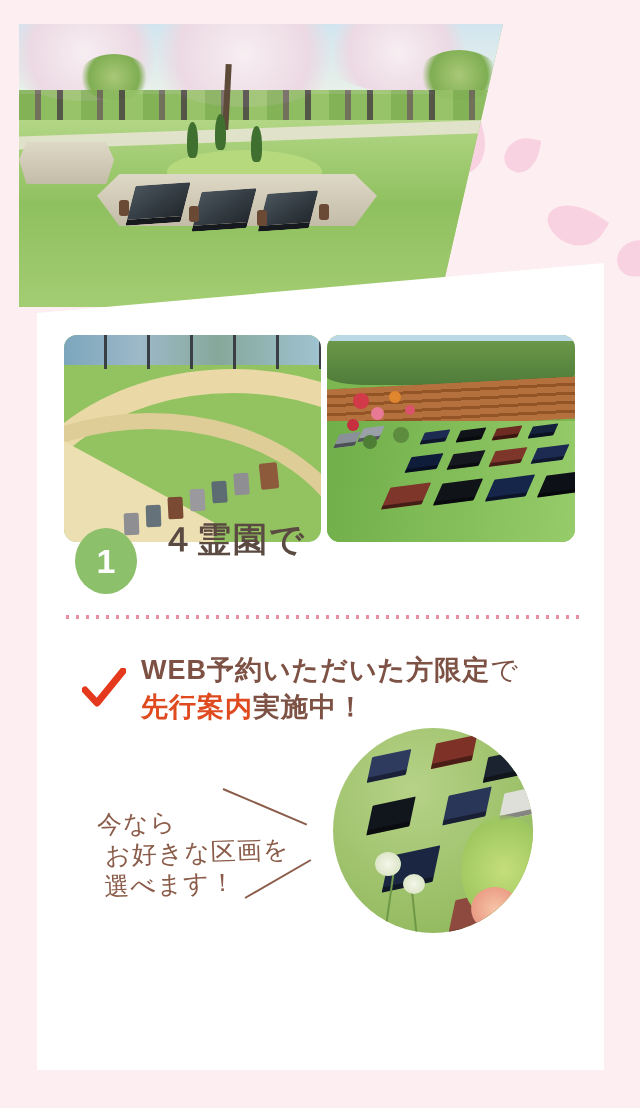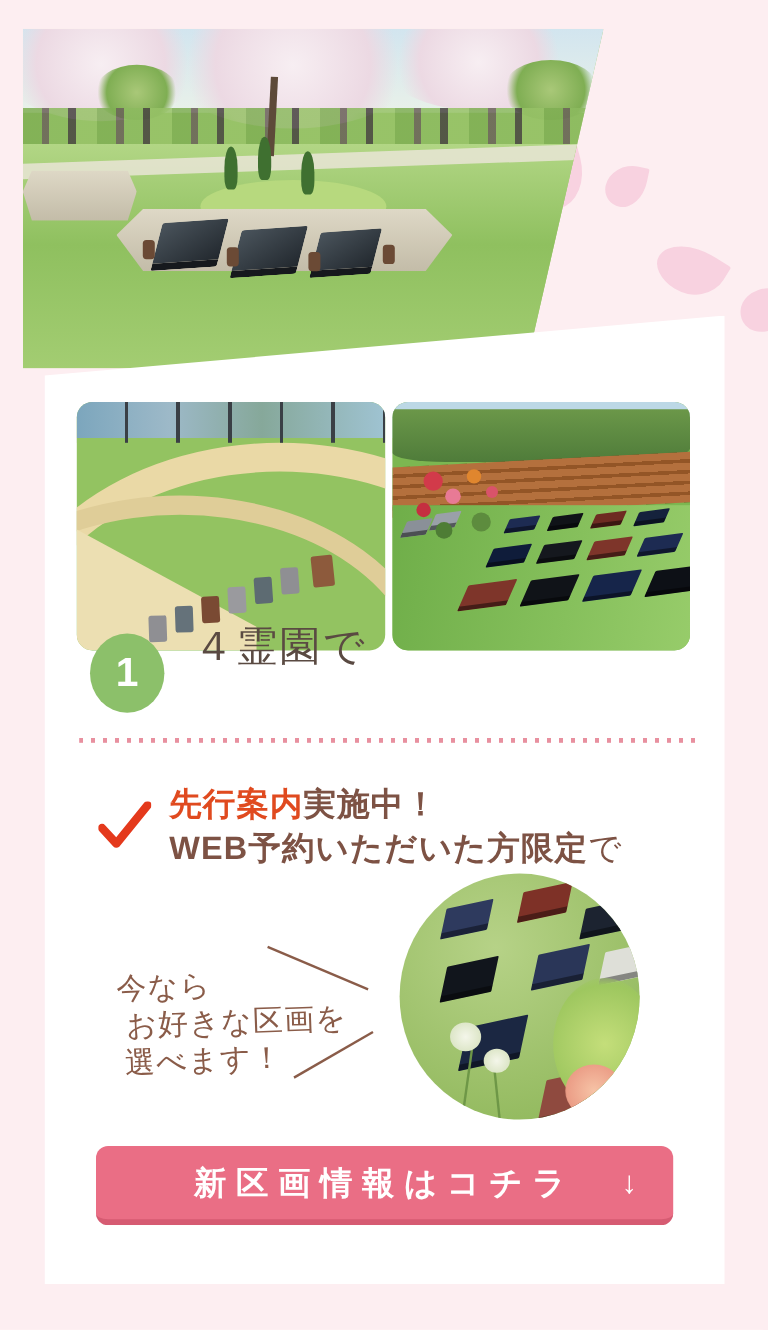--- a/index.html
+++ b/index.html
@@ -55,21 +55,21 @@
   .pb-lawn{position:absolute;left:0;top:86px;right:0;bottom:0;
         background:linear-gradient(100deg,#6fae49,#86c05c 60%,#97cc6a);}
   .pb-stone{position:absolute;transform:skewX(-30deg) rotate(-8deg);border-radius:1px;
         box-shadow:inset 0 -4px 0 rgba(0,0,0,.45);}
   .pb-rose{position:absolute;border-radius:50%;}
 
   
   .badge{position:absolute;left:75px;top:528px;width:62px;height:66px;border-radius:50%;
         background:#8cc06a;color:#fff;z-index:4;display:flex;align-items:center;justify-content:center;
         font-size:34px;font-weight:bold;}
-  .sec-title{position:absolute;left:161px;top:520px;z-index:4;font-weight:normal;font-size:34px;
+  .sec-title{position:absolute;left:161px;top:520px;z-index:4;font-weight:bold;font-size:34px;
         line-height:39px;letter-spacing:2px;color:#5a4a42;}
   .sec-title .em{color:#f2618f;}
   .sec-title .red{color:#e23a1b;}
 
   .divider{position:absolute;left:66px;top:615px;width:514px;height:4px;z-index:4;
         background:repeating-linear-gradient(90deg,#e8909f 0 3px,transparent 3px 10px);}
 
   
   .check{position:absolute;left:82px;top:668px;z-index:4;}
   .offer{position:absolute;left:141px;top:652px;z-index:4;font-size:27px;line-height:37px;
@@ -200,22 +200,22 @@
   </div>
 
   <div class="divider"></div>
 
   <div class="check">
     <svg width="44" height="40" viewBox="0 0 44 40">
       <polyline points="3,22 15,35 41,3" fill="none" stroke="#e4391c" stroke-width="7" stroke-linecap="round" stroke-linejoin="round"></polyline>
     </svg>
   </div>
   <div class="offer">
+    <div><span>WEB予約いただいた方限定</span><span class="light">で</span></div>
     <div><span class="em">先行案内</span><span>実施中！</span></div>
-    <div><span>WEB予約いただいた方限定</span><span class="light">で</span></div>
   </div>
 
   <div class="hand">
     <div>今なら</div>
     <div class="l2">お好きな区画を</div>
     <div class="l3">選べます！</div>
   </div>
   <div class="slash slash1"></div>
   <div class="slash slash2"></div>
 
@@ -232,18 +232,14 @@
         <div class="pc-plot" style="position: absolute; left: 118px; top: 168px; width: 52px; height: 34px; background: rgb(143, 74, 63);"></div>
       </div>
     <div class="pc-bush"></div>
     <div class="pc-peach"></div>
     <div class="pc-stem" style="left:56px;top:140px;height:60px;transform:rotate(8deg);"></div>
     <div class="pc-stem" style="left:80px;top:158px;height:48px;transform:rotate(-6deg);"></div>
     <div class="pc-flower" style="left:42px;top:124px;width:26px;height:24px;"></div>
     <div class="pc-flower" style="left:70px;top:146px;width:22px;height:20px;"></div>
   </div>
 
-  <button class="cta">
-    <span>新区画情報はコチラ</span>
-    <span class="arrow">↓</span>
-  </button>
 
 </div>
 
 </body></html>

